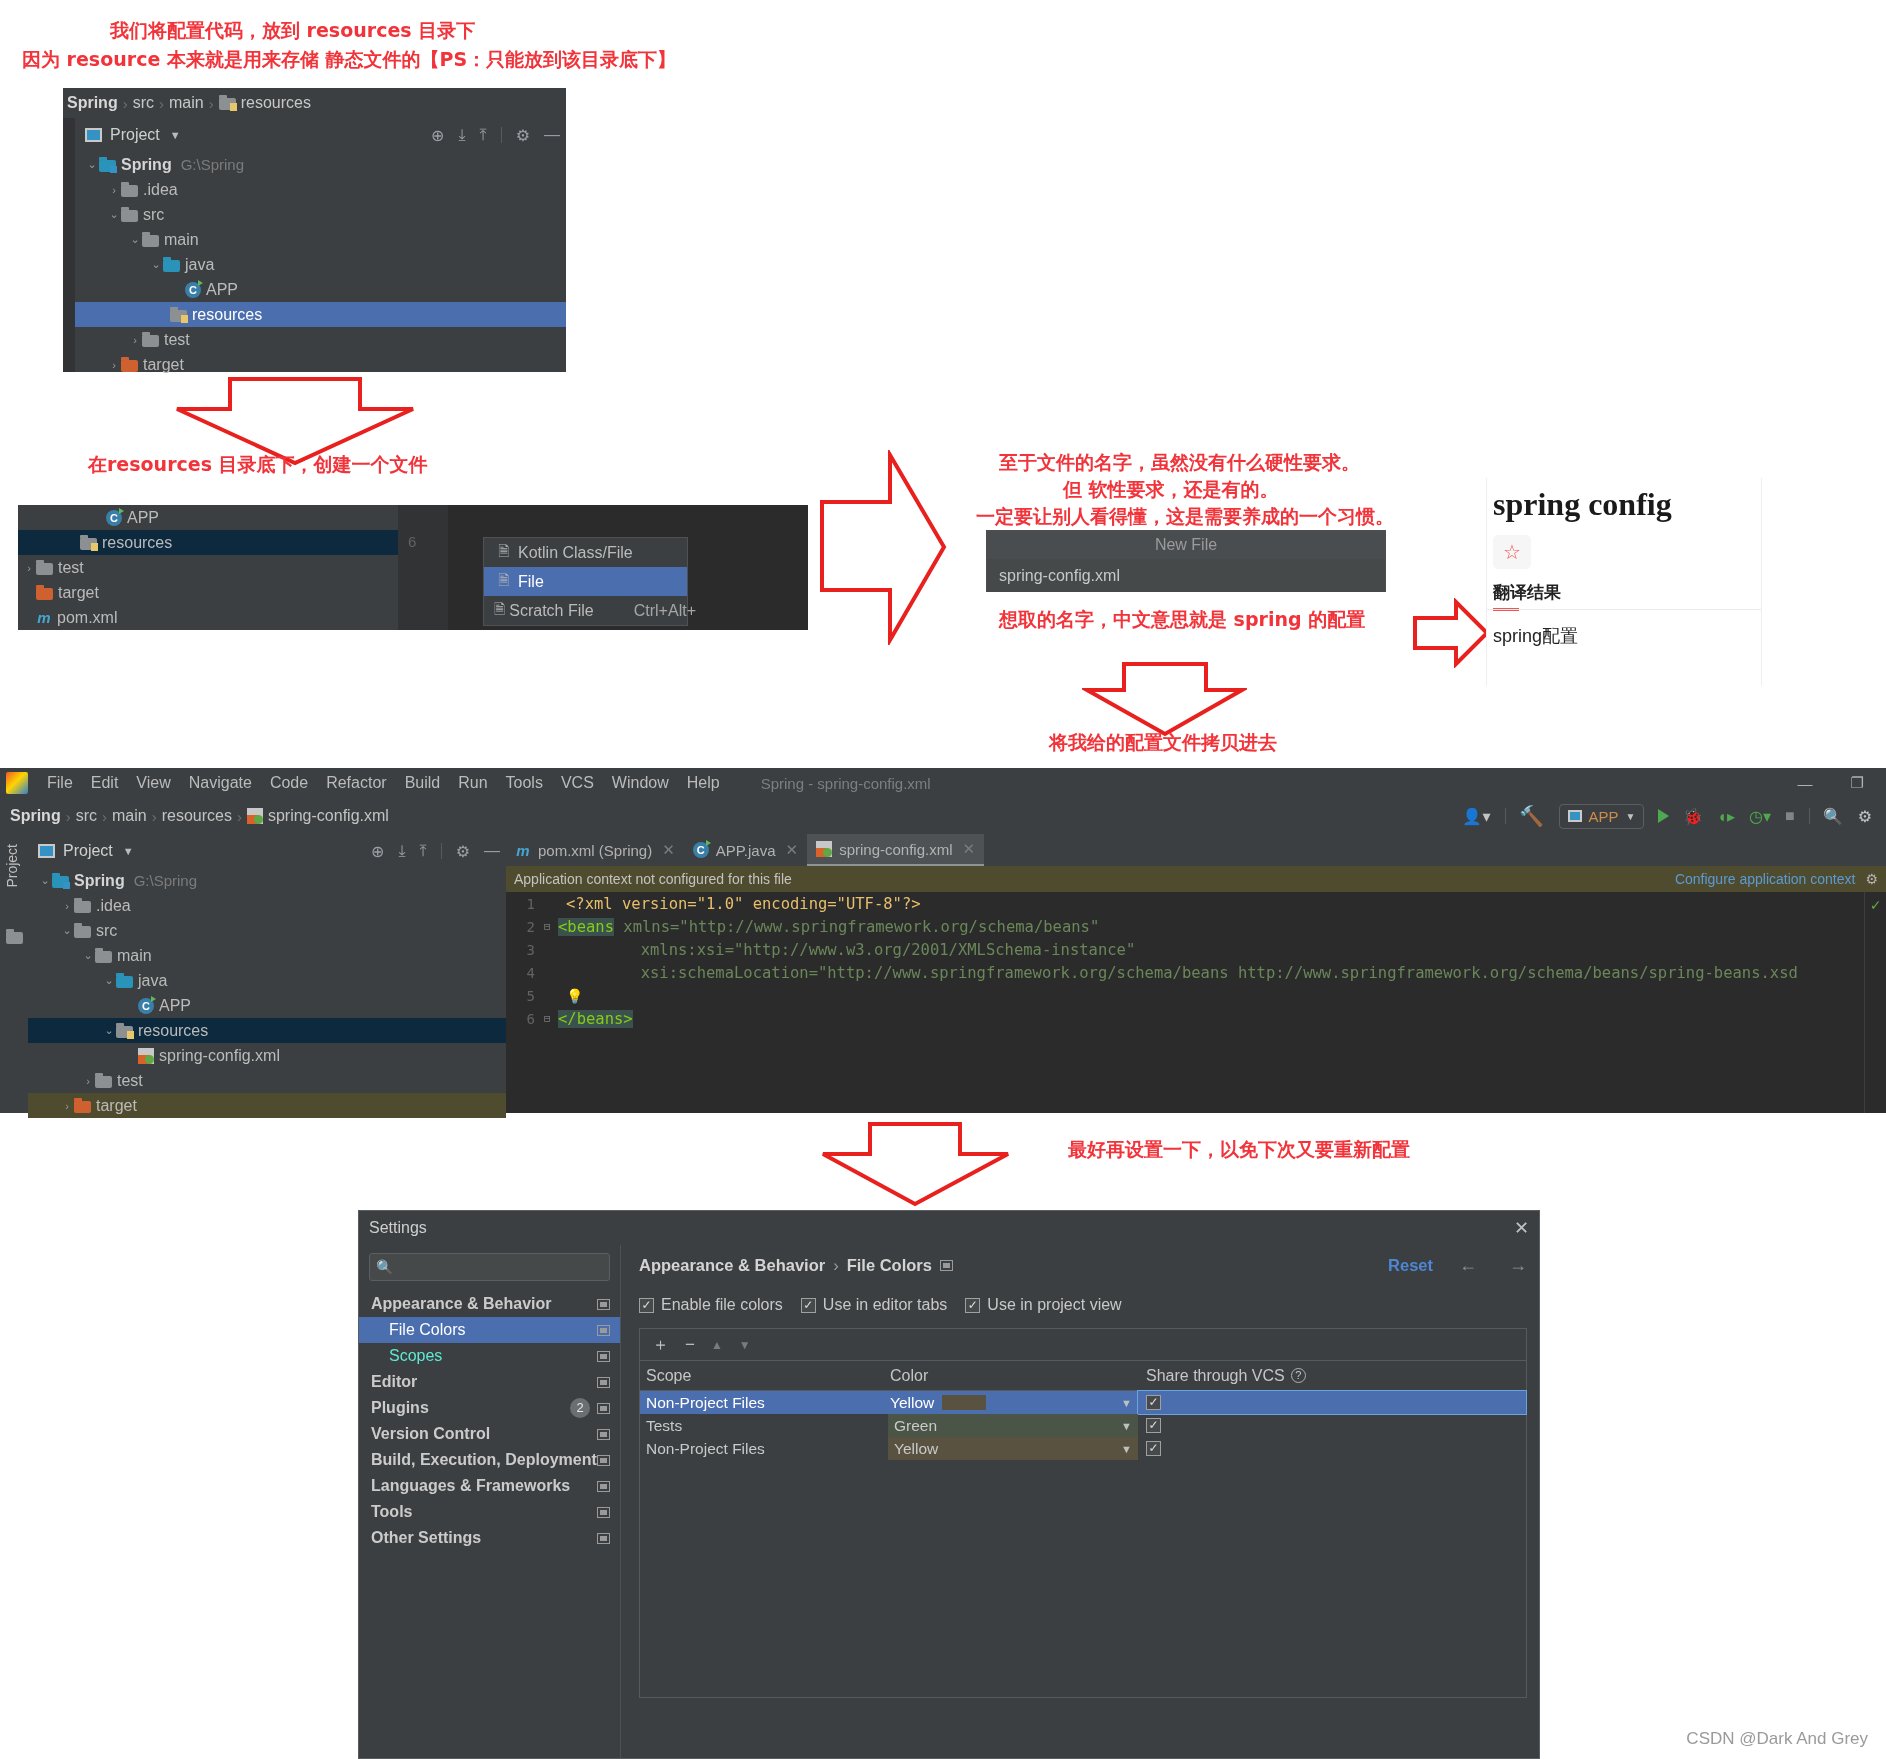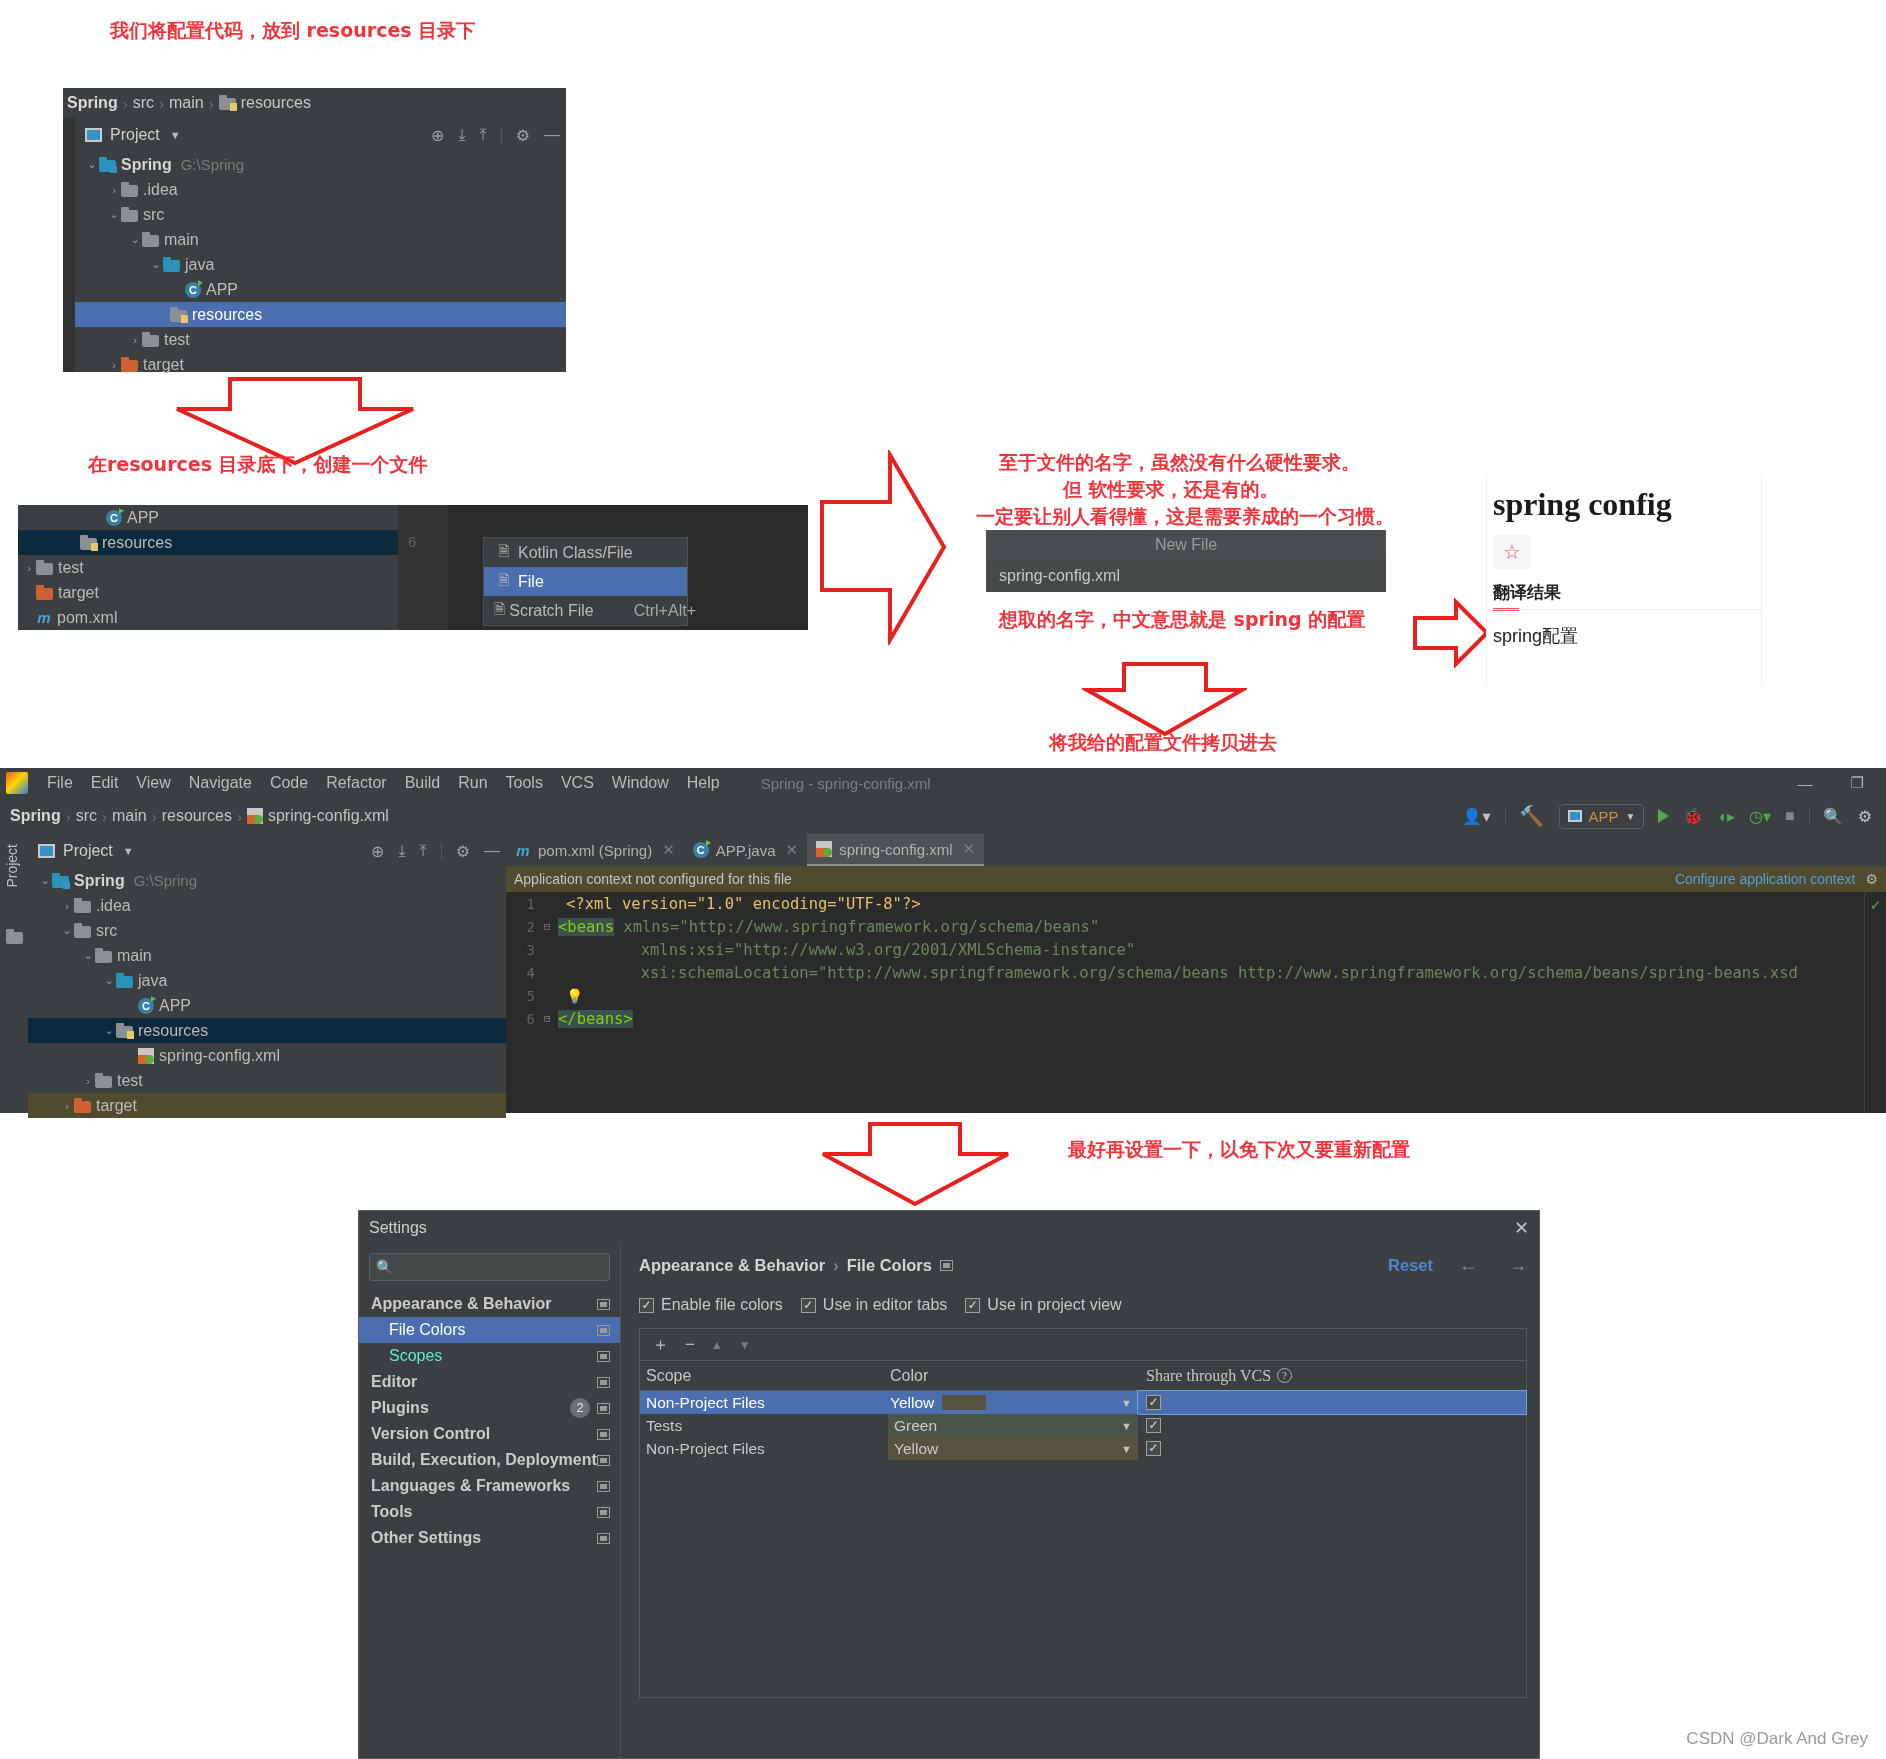--- a/index.html
+++ b/index.html
@@ -238,34 +238,35 @@
              border-bottom: 1px solid #555a5c; }
   #tbtools .dis { color: #787c7e; font-size: 12px; }
   .thead { height: 30px; display: flex; align-items: center; font-size: 16px;
            color: #c6c6c6; border-bottom: 1px solid #555a5c; }
   .tr { height: 23px; display: flex; align-items: center; font-size: 15.5px;
         color: #c9c9c9; }
   .tr.sel { background: #4b6eaf; color: #fff; }
   .c-scope { width: 248px; padding-left: 6px; }
   .c-color { width: 250px; display: flex; align-items: center;
              padding-left: 2px; height: 23px; }
-  .c-vcs   { flex: 1; display: flex; align-items: center; padding-left: 8px; font-family: Liberation Serif, serif; }
+  .c-vcs   { flex: 1; display: flex; align-items: center; padding-left: 8px; }
   .swatch { width: 44px; height: 15px; margin-left: 8px; background: #5a5240; }
   .caretdn { margin-left: auto; margin-right: 6px; font-size: 11px; color: #c0c0c0; }
   .cellbox { outline: 1px solid #6ba3dd; }
 
   #watermark { position: absolute; right: 18px; bottom: 10px; color: #9a9a9a;
                font-size: 17px; }
 </style>
 </head>
 <body>
 
 <div id="root">
 
   <div class="ann" style="left:110px; top:16px;">我们将配置代码，放到 resources 目录下</div>
+  <div class="ann" style="left:22px; top:45px;">因为 resource 本来就是用来存储 静态文件的【PS：只能放到该目录底下】</div>
 
   <div id="block1">
     <div id="bc1">
       <span class="bc-item bc-strong">Spring</span>
       <span class="bc-sep">›</span>
       <span class="bc-item">src</span>
       <span class="bc-sep">›</span>
       <span class="bc-item">main</span>
       <span class="bc-sep">›</span>
       <span class="fico">

